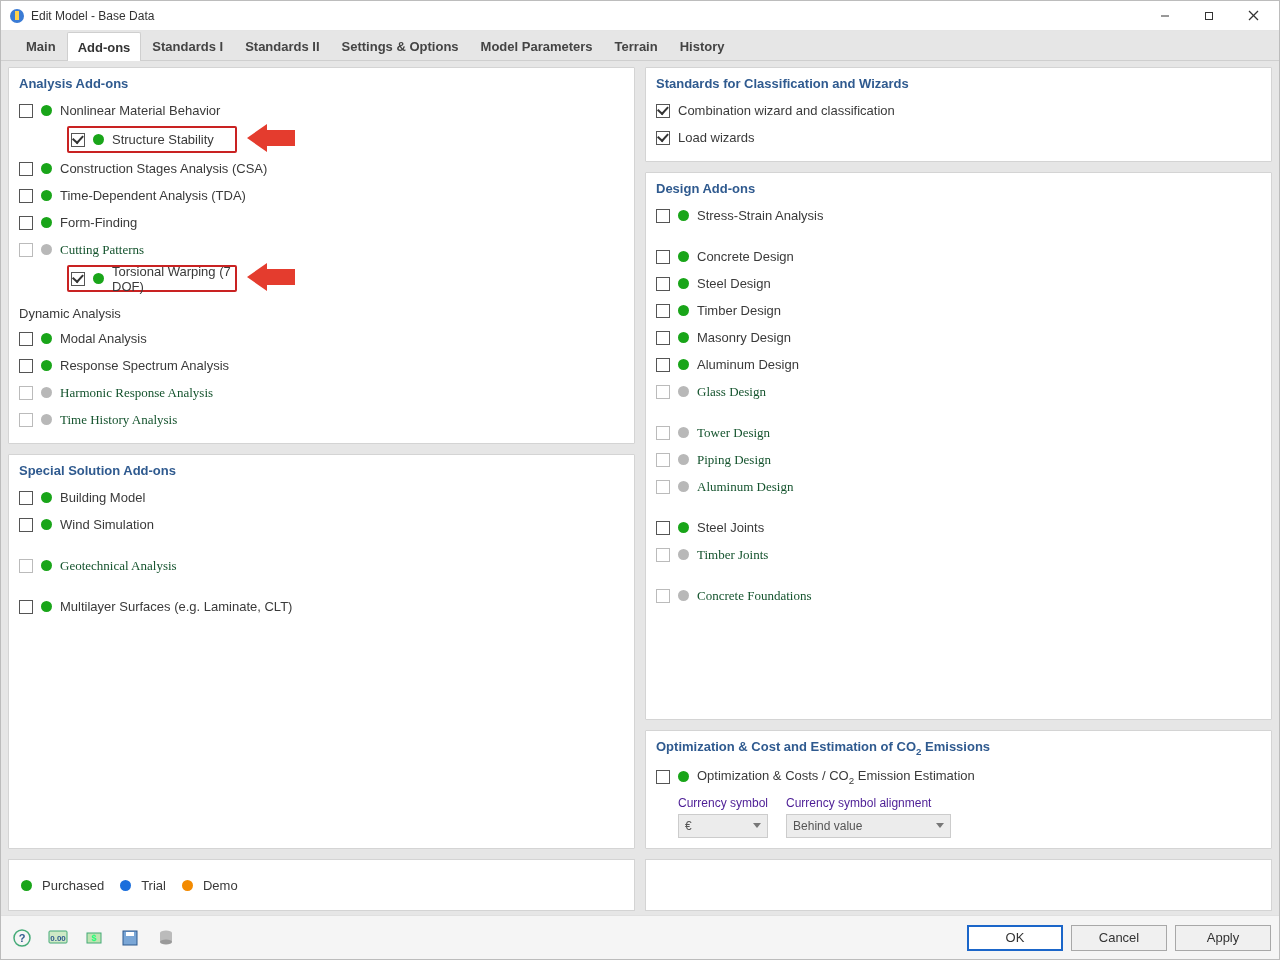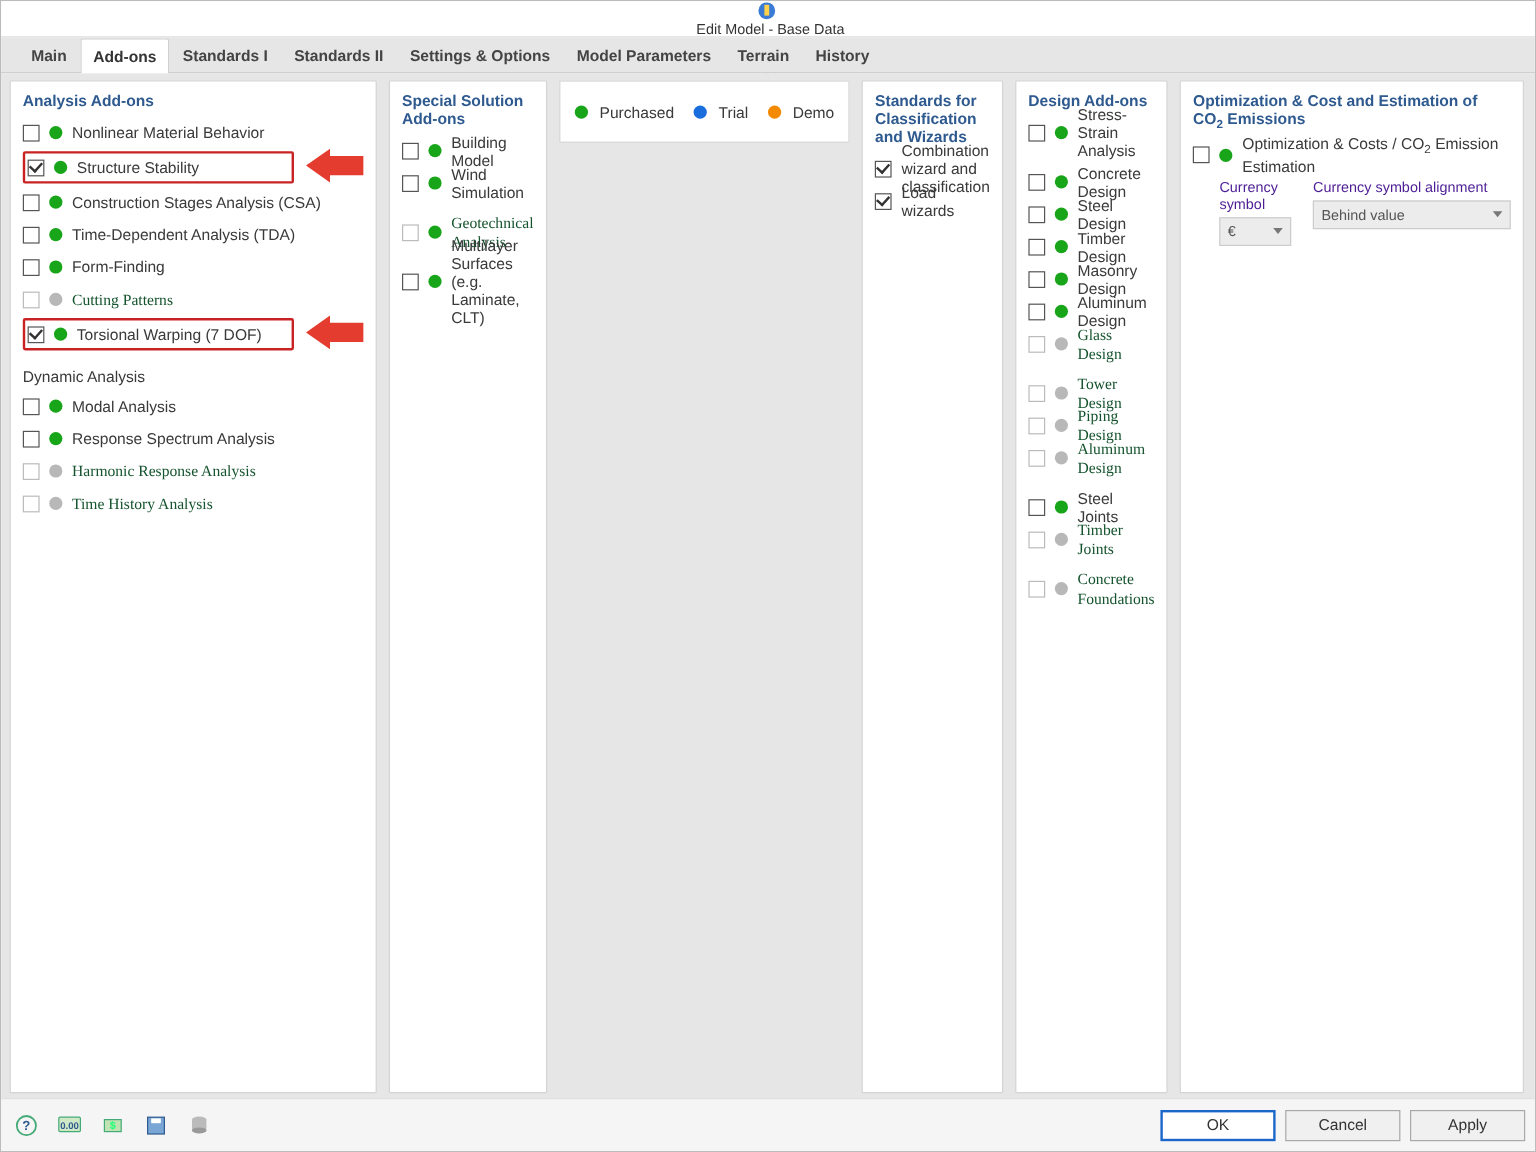--- a/index.html
+++ b/index.html
@@ -1,42 +1,42 @@
 <!DOCTYPE html>
 <html><head>
 <meta charset="utf-8">
 <style>
   * { box-sizing: border-box; margin: 0; padding: 0; }
   html, body { width: 1280px; height: 960px; font-family: "Segoe UI", Arial, sans-serif; font-size: 13px; color: #3a3a3a; background: #fff; overflow: hidden; }
   .window { width: 1280px; height: 960px; border: 1px solid #bcbcbc; display: flex; flex-direction: column; background:#fff;}
-  .titlebar { height: 30px; display: flex; align-items: center; padding: 0 4px 0 8px; background: #fff; border-bottom:1px solid #e5e5e5;flex-direction:column;}
+  .titlebar { height: 30px; display: flex; align-items: center; padding: 0 4px 0 8px; background: #fff; border-bottom:1px solid #e5e5e5;}
   .titlebar .app-icon { width:16px; height:16px; margin-right:6px; }
   .titlebar .title { flex:1; font-size:12px; color:#333; }
   .titlebar .win-btn { width:44px; height:28px; display:flex; align-items:center; justify-content:center; color:#333; }
   .tabstrip { height:30px; background:#e6e6e6; display:flex; align-items:flex-end; padding-left:14px; border-bottom:1px solid #cfcfcf;font-weight:bold;}
   .tab { padding:7px 10px 6px; font-size:13px; color:#444; border:1px solid transparent; border-bottom:none; border-radius:2px 2px 0 0; cursor:pointer;}
   .tab.active { background:#fff; border-color:#cfcfcf; color:#333; position:relative; top:1px;}
   .body { flex:1; background:#e6e6e6; padding:6px 7px 4px 7px; display:flex; flex-direction:column; gap:6px; }
   .cols { flex:1; display:flex; gap:10px; }
-  .col { flex:1; display:flex; flex-direction:row; gap:10px; }
+  .col { flex:1; display:flex; flex-direction:column; gap:10px; }
   .panel { background:#fff; border:1px solid #d4d4d4; border-radius:1px; padding:8px 10px 10px 10px; }
   .panel-title { color:#2f5a8f; font-weight:600; font-size:13px; margin-bottom:6px; }
   .section-label { color:#3a3a3a; font-size:13px; margin:12px 0 4px 0;}
   .item-row { display:flex; align-items:center; height:27px; gap:8px; }
   .cbx { width:14px; height:14px; border:1px solid #555; background:#fff; display:flex; align-items:center; justify-content:center; cursor:pointer; flex-shrink:0;}
   .cbx.disabled { border-color:#bbb; cursor:default;}
   .cbx.checked::after { content:""; width:8px; height:5px; border-left:2px solid #333; border-bottom:2px solid #333; transform: rotate(-48deg) translate(1px,-1px);}
   .dot { width:11px; height:11px; border-radius:50%; flex-shrink:0;}
   .dot.green { background:#19a519;}
   .dot.gray { background:#b8b8b8;}
   .dot.blue { background:#1a6edc;}
   .dot.orange { background:#f38a00;}
   .label { font-size:13px; }
   .label.disabled { color:#14532d;font-family:Liberation Serif, serif; }
-  .highlight-box { border:2px solid #c92222; border-radius:2px; padding:1px 2px; display:inline-flex; align-items:center; height:27px; gap:8px; width:226px;}
+  .highlight-box { border:2px solid #c92222; border-radius:2px; padding:1px 2px; display:inline-flex; align-items:center; height:27px; gap:8px; width:170px;margin-left:48px;}
   .arrow-wrap { display:flex; align-items:center; gap:10px;}
   .red-arrow { width:48px; height:28px; }
   .legend { background:#fff; border:1px solid #d4d4d4; padding:8px 12px; display:flex; align-items:center; gap:10px; height:52px;}
   .footer { height:44px; background:#f5f5f5; display:flex; align-items:center; padding:0 8px; border-top:1px solid #e0e0e0;}
   .foot-icons { display:flex; gap:10px; }
   .foot-ico { width:26px; height:26px; display:flex; align-items:center; justify-content:center; border-radius:2px;}
   .footer-spacer { flex:1;}
   .btn { width:96px; height:26px; border:1px solid #a8a8a8; background:#f0f0f0; font-size:13px; color:#333; display:flex; align-items:center; justify-content:center; cursor:pointer; margin-left:8px;}
   .btn.primary { border:2px solid #1b66c9; background:#fff;}
   .field-row { display:flex; gap:18px; margin-top:6px; padding-left:22px;}

